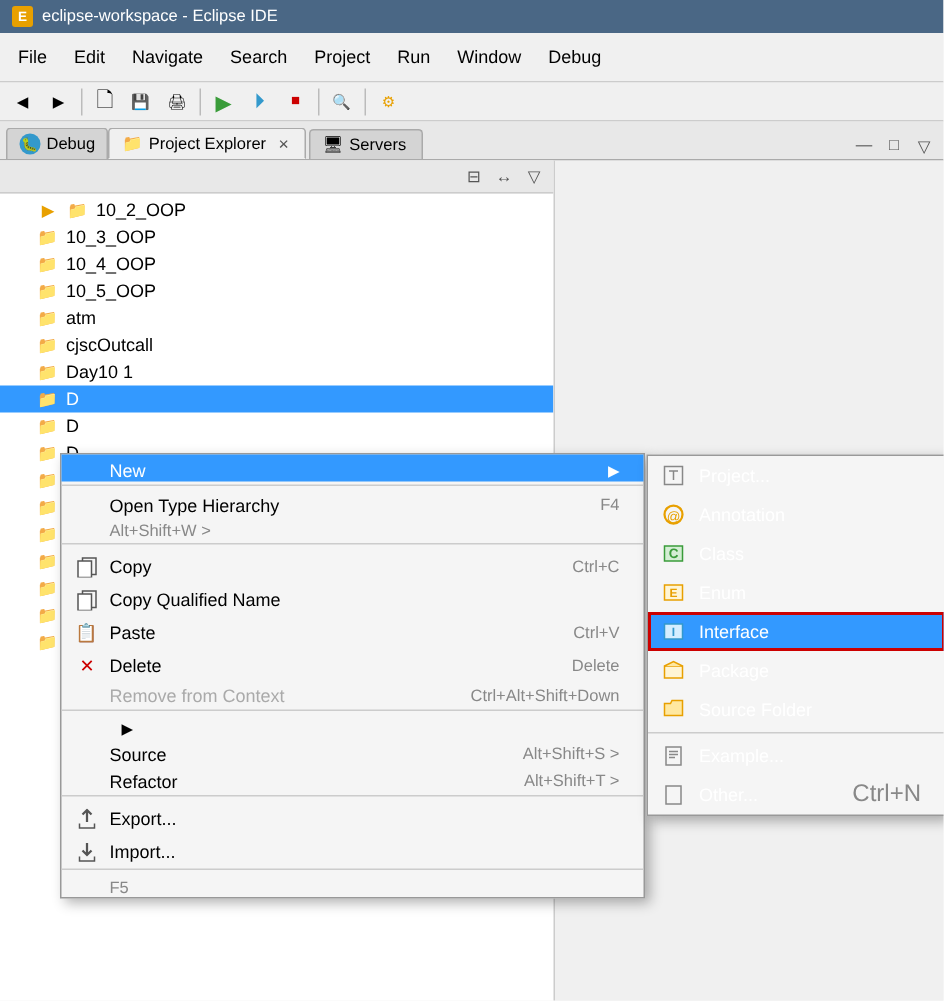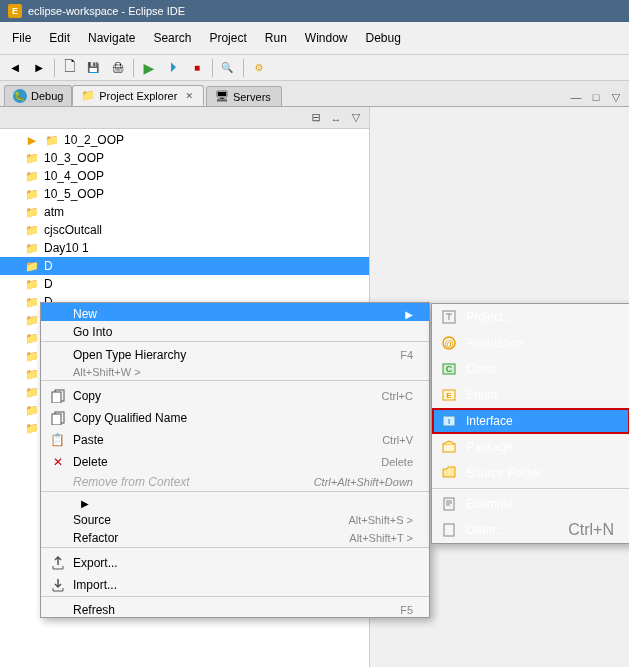--- a/index.html
+++ b/index.html
@@ -186,21 +186,21 @@
       font-size: 12px;
     }
     .ctx-item {
       display: flex;
       align-items: center;
       padding: 4px 16px 0 8px;
       cursor: pointer;
       position: relative;
     }
     .ctx-item.highlighted { background: #3399ff; color: white; }
-    .ctx-item.disabled { color: #aaa; cursor: default; font-style: italic; }
+    .ctx-item.disabled { color: #aaa; cursor: default; }
     .ctx-label { flex: 1; }
     .ctx-shortcut { color: #888; font-size: 11px; }
     .ctx-arrow { margin-left: 8px; font-size: 10px; }
     .ctx-sep {
       height: 1px;
       background: #ccc;
       margin: 2px 0;
     }
     .ctx-icon {
       width: 18px;
@@ -525,24 +525,20 @@
             <svg width="14" height="14" viewBox="0 0 14 14">
               <rect x="2" y="1" width="10" height="12" fill="none" stroke="#888" stroke-width="1"></rect>
             </svg>
           </div>
           <span>Other...</span>
           <span class="sub-shortcut">Ctrl+N</span>
         </div>
       </div>
     </div>
 
-    <div class="ctx-item">
-      <span class="ctx-icon-placeholder"></span>
-      <span class="ctx-label">Go Into</span>
-    </div>
 
     <div class="ctx-sep"></div>
 
     <div class="ctx-item">
       <span class="ctx-icon-placeholder"></span>
       <span class="ctx-label">Open Type Hierarchy</span>
       <span class="ctx-shortcut">F4</span>
     </div>
 
     <div class="ctx-item">
@@ -629,19 +625,18 @@
           <path d="M2,10 L2,13 L12,13 L12,10" stroke="#555" stroke-width="1" fill="none"></path>
         </svg>
       </span>
       <span class="ctx-label">Import...</span>
     </div>
 
     <div class="ctx-sep"></div>
 
     <div class="ctx-item">
       <span class="ctx-icon-placeholder"></span>
-      <span class="ctx-label">Refresh</span>
       <span class="ctx-shortcut">F5</span>
     </div>
 
   </div>
 
 </div>
 
 </body></html>

